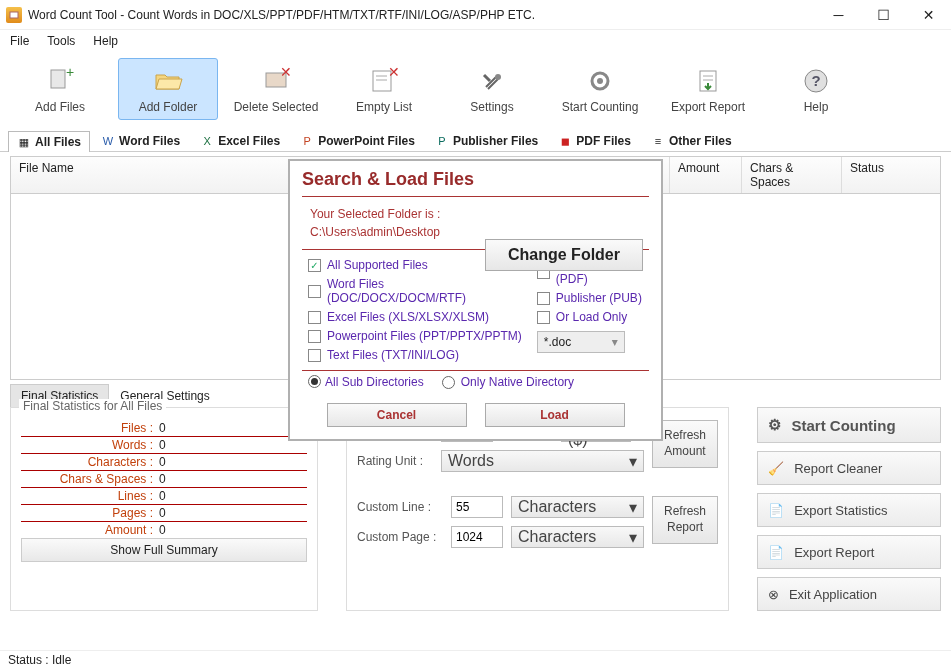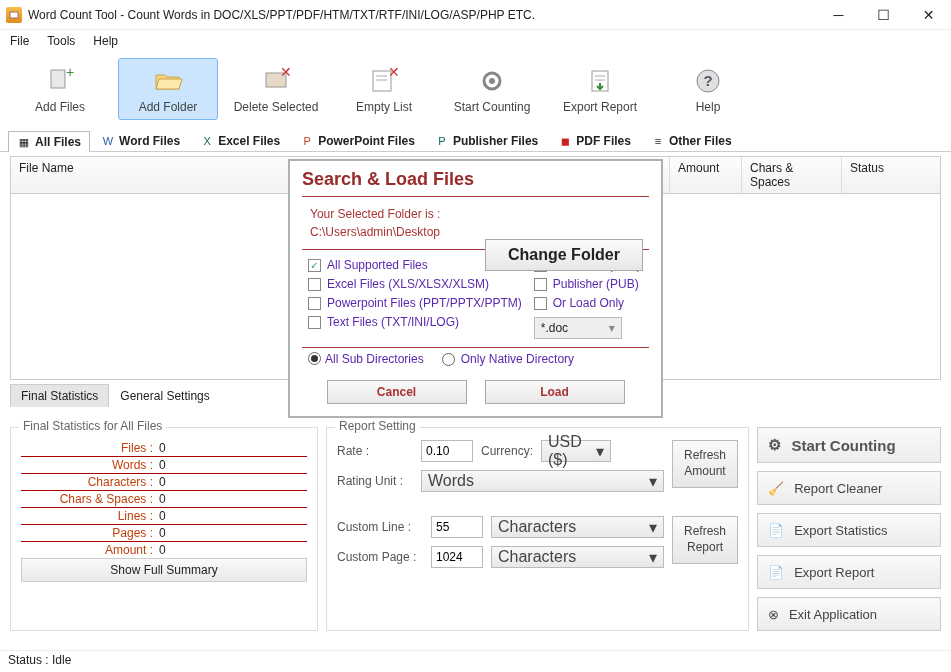--- a/index.html
+++ b/index.html
@@ -21,21 +21,21 @@
 .tab.active { border-color: #bbb; background: #fff; position:relative; top:1px;}
 .tab .ticon { width:14px;height:14px;display:flex;align-items:center;justify-content:center;font-size:11px;}
 .table-wrap { margin: 4px 10px; border: 1px solid #ccc; height: 224px; background:#fff;}
 .thead { display: flex; border-bottom: 1px solid #ccc; background: linear-gradient(#fdfdfd,#f2f2f2); font-size:12px;}
 .th { padding: 4px 8px; border-right: 1px solid #ddd; }
 .th:last-child{border-right:none;}
 .bottom-tabs { display: flex; padding: 0 10px; font-size:12px;}
 .btab { padding: 4px 10px; border: 1px solid #ccc; border-bottom:none;}
 .btab.active { background:#e5e5e5; }
 .btab:not(.active){ border-color:transparent transparent #ccc transparent;}
-.panels { display: flex; padding: 0 10px 6px; gap: 8px; margin-top: 20px; }
+.panels { display: flex; padding: 0 10px 6px; gap: 28px; }
 .fieldset { border: 1px solid #ddd; position: relative; padding: 12px 10px 8px; flex:1; background:#fff;}
 .fieldset .legend { position: absolute; top: -9px; left: 8px; background: #fff; padding: 0 4px; font-size:12px; color:#666;}
 .stats-row { display: flex; border-bottom: 1px solid #a00; padding: 1px 4px; font-size:12px;}
 .stats-row .label { width: 128px; text-align: right; color:#c2410c;}
 .stats-row .val { padding-left: 6px; }
 .show-summary { width: 100%; height: 24px; background: linear-gradient(#fafafa,#e8e8e8); border:1px solid #ccc; text-align:center; line-height:22px; margin-top:0; }
 .report-row { display: flex; align-items: center; gap: 8px; margin-bottom: 8px; font-size:12px; color:#555;}
 .small-input { width: 52px; height:22px; border:1px solid #bbb; padding:0 4px; font-size:12px;}
 .select-box { height:22px; border:1px solid #bbb; background:linear-gradient(#f8f8f8,#e8e8e8); padding:0 6px; display:flex;align-items:center; font-size:16px; color:#444;}
 .refresh-btn { width: 66px; height: 48px; border:1px solid #bbb; background:linear-gradient(#fafafa,#e7e7e7); display:flex;align-items:center;justify-content:center;text-align:center;font-size:12px;color:#444;line-height:1.3;}
@@ -120,20 +120,30 @@
           <line x1="6" y1="9" x2="17" y2="9" stroke="#aaa"></line>
           <line x1="6" y1="13" x2="17" y2="13" stroke="#aaa"></line>
           <text x="18" y="10" font-size="14" fill="#c33">✕</text>
         </svg>
       </div>
     <div class="label">Empty List</div>
   </div>
   <div class="tool">
     <div class="icon">
         <svg width="28" height="28">
+          <path d="M8 20 L18 10 M10 22 L20 12" stroke="#666" stroke-width="2"></path>
+          <circle cx="20" cy="10" r="3" fill="#888"></circle>
+          <path d="M6 8 L12 14" stroke="#666" stroke-width="3"></path>
+        </svg>
+      </div>
+    <div class="label">Settings</div>
+  </div>
+  <div class="tool">
+    <div class="icon">
+        <svg width="28" height="28">
           <circle cx="14" cy="14" r="8" fill="none" stroke="#888" stroke-width="3"></circle>
           <circle cx="14" cy="14" r="3" fill="#888"></circle>
         </svg>
       </div>
     <div class="label">Start Counting</div>
   </div>
   <div class="tool">
     <div class="icon">
         <svg width="28" height="28">
           <rect x="6" y="4" width="16" height="20" fill="#fff" stroke="#999"></rect>
@@ -319,20 +329,24 @@
   </div>
   <div class="modal-line"></div>
   <div class="type-grid">
     <div class="type-col">
       <div class="chkrow">
           <div class="chk">✓</div>
           <span>All Supported Files</span>
         </div>
       <div class="chkrow">
           <div class="chk"></div>
+          <span>Word Files (DOC/DOCX/DOCM/RTF)</span>
+        </div>
+      <div class="chkrow">
+          <div class="chk"></div>
           <span>Excel Files (XLS/XLSX/XLSM)</span>
         </div>
       <div class="chkrow">
           <div class="chk"></div>
           <span>Powerpoint Files (PPT/PPTX/PPTM)</span>
         </div>
       <div class="chkrow">
           <div class="chk"></div>
           <span>Text Files (TXT/INI/LOG)</span>
         </div>

